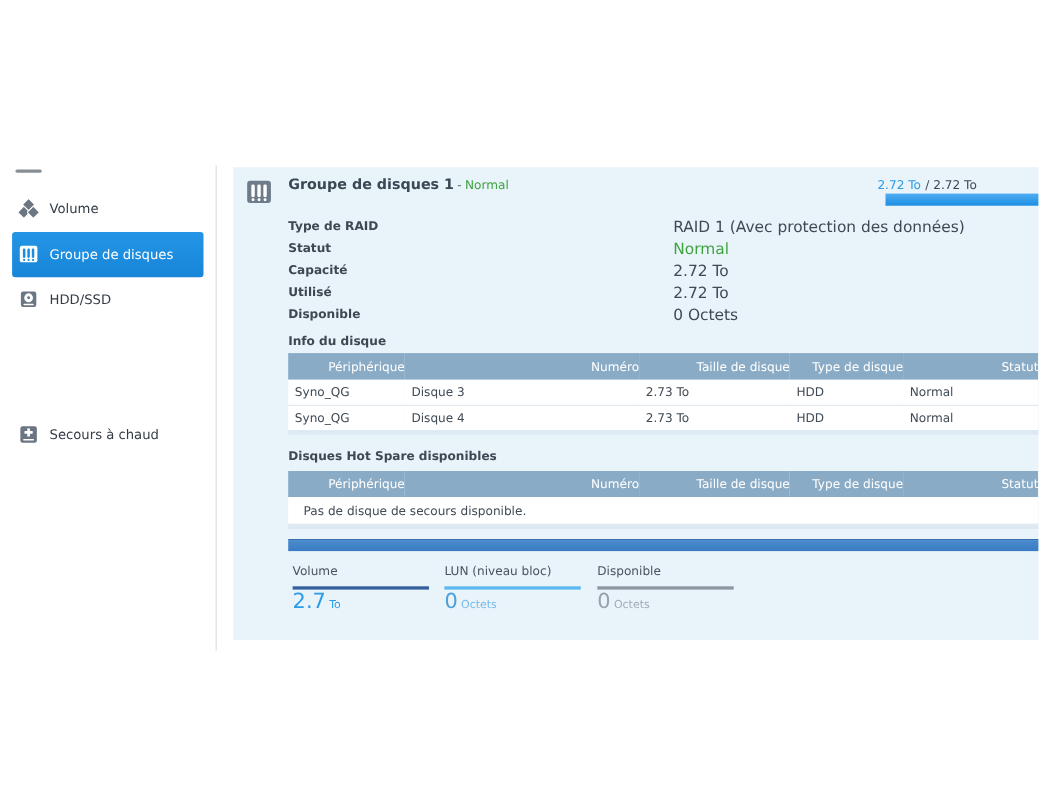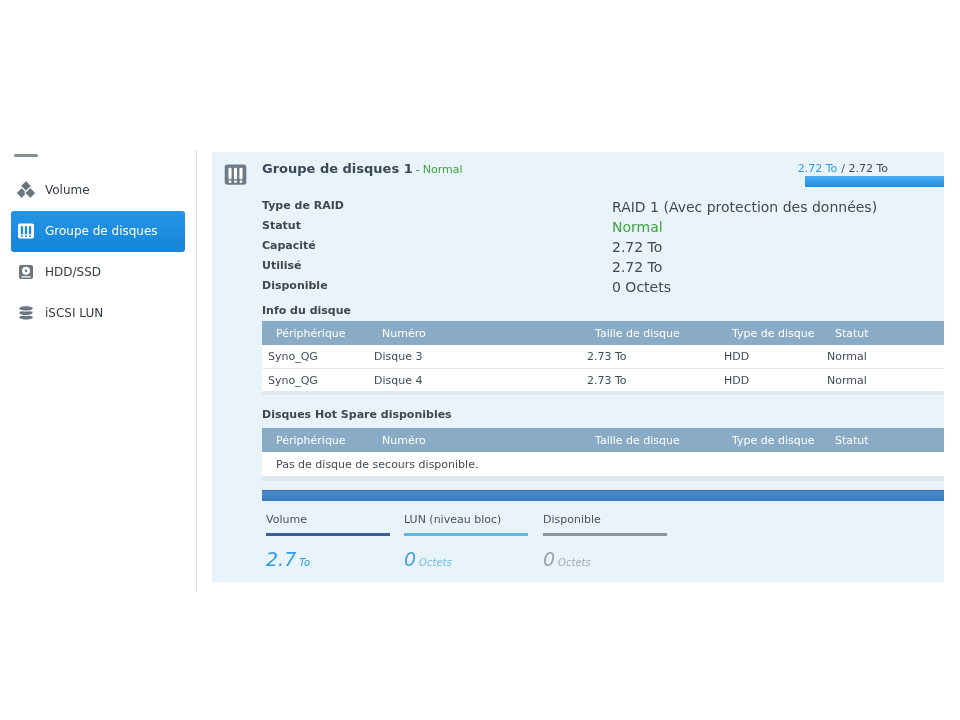--- a/index.html
+++ b/index.html
@@ -51,21 +51,21 @@
 
   .section-title { position:absolute; left:50px; font-size:11px; font-weight:bold;
                    color:#3d4853; }
   #disk-info-title { top:152px; }
   #hot-spare-title { top:256px; }
 
   .data-table { position:absolute; left:50px; width:682px; border-collapse:collapse;
                 table-layout:fixed; font-size:11px; }
   #disk-table { top:169px; }
   #spare-table { top:276px; }
-  .data-table th { background:#8aabc5; color:#fff; font-weight:normal; text-align:left;
+  .data-table th { background:#8aabc5; color:#fff; font-weight:normal; text-align:right;
                    height:24px; padding:0 0 0 14px; overflow:hidden; white-space:nowrap; }
   .data-table td { background:#fff; color:#414b55; height:23px; padding:0 0 0 6px;
                    border-bottom:1px solid #e2e8ed; overflow:hidden; white-space:nowrap; }
   #spare-table td { height:24px;padding-left:14px; }
   .cell-green { color:#3fa33f; }
   .table-footer { position:absolute; left:50px; width:682px; height:4px; background:#dce9f3; }
   #disk-table-footer { top:239px; }
   #spare-table-footer { top:325px; }
 
   .alloc-bar { position:absolute; left:50px; top:338px; width:682px; height:11px;
@@ -77,21 +77,21 @@
   .stats { position:absolute; left:50px; top:361px; height:60px; width:682px; }
   .stat { position:absolute; top:0; width:124px; }
   .stat-volume { left:4px; }
   .stat-lun { left:142px; }
   .stat-available { left:281px; }
   .stat-label { font-size:11px; color:#49535d; white-space:nowrap; }
   .stat-underline { margin-top:7px; width:124px; height:3px; }
   .stat-volume .stat-underline { background:#33619e; }
   .stat-lun .stat-underline { background:#5cb9ef; }
   .stat-available .stat-underline { background:#8e969d; }
-  .stat-value { margin-top:12px; white-space:nowrap;font-style:italic; }
+  .stat-value { margin-top:0; white-space:nowrap; }
   .stat-number { font-size:19px; }
   .stat-unit { font-size:10px; margin-left:3px; }
   .stat-volume .stat-number, .stat-volume .stat-unit { color:#2d9ce8; }
   .stat-lun .stat-number { color:#4da0da; }
   .stat-lun .stat-unit { color:#75baea; }
   .stat-available .stat-number { color:#98a2ab; }
   .stat-available .stat-unit { color:#a3abb3; }
 </style>
 </head>
 <body>
@@ -136,34 +136,35 @@
         <svg viewBox="0 0 20 20">
           <rect x="3" y="3" width="14" height="14" rx="2" fill="currentColor"></rect>
           <circle cx="10" cy="8.7" r="4" fill="var(--hole,#fff)"></circle>
           <circle cx="10" cy="8.7" r="1.3" fill="currentColor"></circle>
           <rect x="5.3" y="14.2" width="9.4" height="1.4" rx="0.7" fill="var(--hole,#fff)"></rect>
         </svg>
       </span>
       <span class="label">HDD/SSD</span>
     </div>
 
-    <div class="nav-item" style="top:148px">
+
+
+    <div class="nav-item" style="top:230px">
       <span class="icon">
         <svg viewBox="0 0 20 20">
-            <g fill="currentColor" stroke="var(--hole,#fff)" stroke-width="1">
-          <ellipse cx="10" cy="14.4" rx="7.2" ry="2.7"></ellipse>
-          <ellipse cx="10" cy="9.9" rx="7.2" ry="2.7"></ellipse>
-          <ellipse cx="10" cy="5.4" rx="7.2" ry="2.7"></ellipse>
-        </g>
-          </svg>
+          <rect x="2.5" y="2.5" width="15" height="15" rx="2" fill="currentColor"></rect>
+          <g fill="var(--hole,#fff)">
+            <rect x="8.8" y="4.3" width="2.4" height="7.6" rx="0.6"></rect>
+            <rect x="6.2" y="6.9" width="7.6" height="2.4" rx="0.6"></rect>
+            <rect x="5" y="14" width="10" height="1.5" rx="0.7"></rect>
+          </g>
+        </svg>
       </span>
-      <span class="label">iSCSI LUN</span>
-    </div>
-
-
+      <span class="label">Secours à chaud</span>
+    </div>
   </div>
   <div class="sidebar-divider"></div>
 
   <div class="panel">
 
     <span class="panel-icon">
       <svg viewBox="0 0 20 20">
         <rect x="2" y="2.5" width="16" height="15" rx="2" fill="currentColor"></rect>
         <g fill="var(--hole,#fff)">
           <rect x="4.8" y="5" width="2.3" height="8.5" rx="1"></rect>

